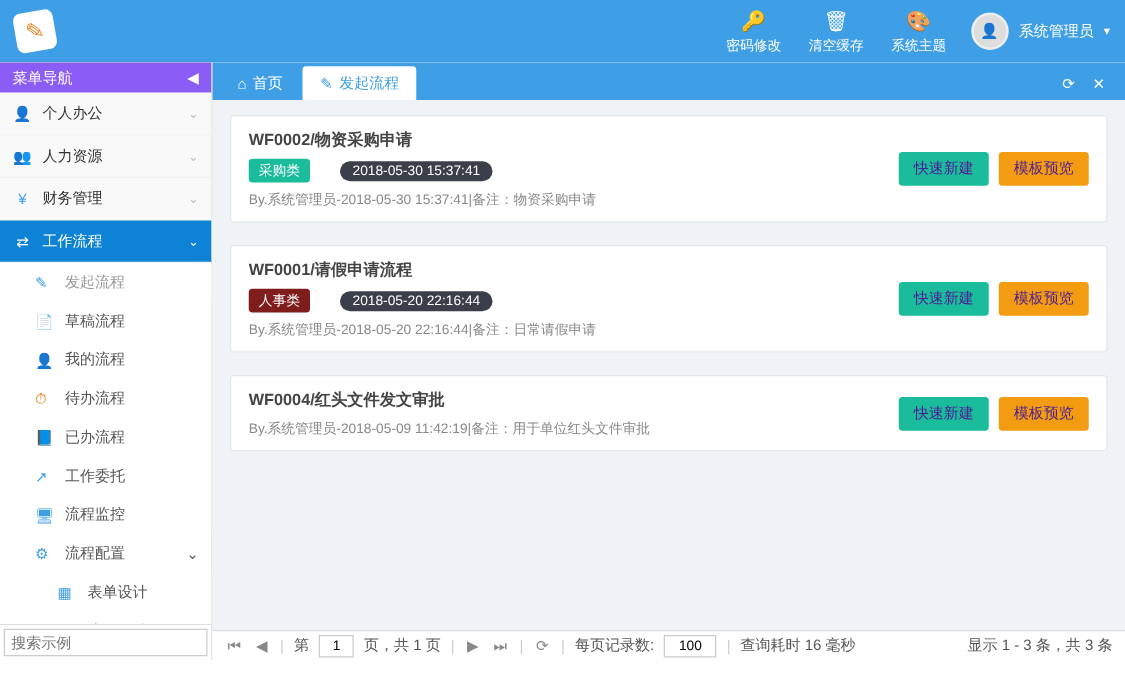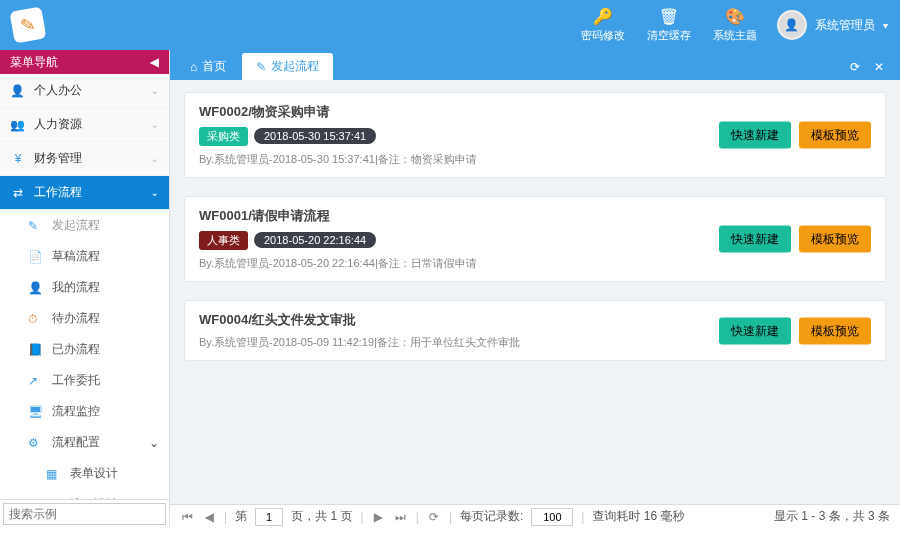--- a/index.html
+++ b/index.html
@@ -12,21 +12,21 @@
 .header-spacer { flex: 1; }
 .header-tools { display: flex; gap: 22px; align-items: center; }
 .header-tool { text-align: center; font-size: 11px; cursor: pointer; }
 .header-tool .icon { font-size: 16px; display: block; margin-bottom: 2px; }
 .user-block { display:flex; align-items:center; margin-left: 20px; cursor:pointer; gap:8px;}
 .avatar { width: 30px; height: 30px; border-radius: 50%; background: #ddd; border:2px solid rgba(255,255,255,0.5); display:flex; align-items:center; justify-content:center; color:#888;}
 .caret { font-size:10px; }
 
 .layout { display: flex; height: 478px; }
 .sidebar { width: 170px; background: #fff; border-right: 1px solid #ddd; display:flex; flex-direction:column; }
-.sidebar-header { background:#be185d; color:#fff; height:24px; display:flex; align-items:center; justify-content:space-between; padding:0 10px; font-size:12px;}
+.sidebar-header { background:#8b5cf6; color:#fff; height:24px; display:flex; align-items:center; justify-content:space-between; padding:0 10px; font-size:12px;}
 .sidebar-scroll { flex:1; overflow-y:auto; }
 .nav-item { display: flex; align-items: center; padding: 8px 10px; color: #333; cursor: pointer; border-bottom: 1px solid #f2f2f2; }
 .nav-item.top { background:#f9f9f9; }
 .nav-item .nav-icon { width: 16px; text-align: center; margin-right: 8px; color:#3f9fe6;}
 .nav-item .chev { margin-left: auto; color:#bbb; font-size:10px;}
 .nav-item.expanded { background:#0e83d6; color:#fff; }
 .nav-item.expanded .nav-icon, .nav-item.expanded .chev { color:#fff; }
 .sub { background:#fff; }
 .sub-item { display:flex; align-items:center; padding:7px 10px 7px 28px; cursor:pointer; color:#555;}
 .sub-item.active { background:#fff; color:#999; }
@@ -38,26 +38,26 @@
 
 .main { flex:1; display:flex; flex-direction:column; background:#f0f3f6; }
 .tabbar { height:30px; background:#3f9fe6; display:flex; align-items:flex-end; padding:0 6px; gap:2px;}
 .tab { display:flex; align-items:center; gap:5px; padding:5px 14px; font-size:12px; color:#fff; cursor:pointer; border-radius:3px 3px 0 0; }
 .tab.active { background:#fff; color:#3f9fe6; }
 .tab .tab-icon { font-size:12px; }
 .tabbar-right { margin-left:auto; display:flex; gap:14px; color:#fff; padding:6px 10px; }
 .content { flex:1; overflow-y:auto; padding:12px 14px; }
 .card { background:#fff; border:1px solid #e4e7ea; border-radius:3px; padding:10px 14px; margin-bottom:18px; position:relative; }
 .card-title { font-weight:bold; color:#444; margin-bottom:6px; font-size:13px;}
-.pill { display:inline-block; border-radius:3px; color:#fff; padding:2px 8px; font-size:11px; margin-right:6px;}
+.pill { display:inline-block; border-radius:3px; color:#fff; padding:2px 8px; font-size:11px; margin-right:24px;}
 .pill-green{background:#1abc9c;} .pill-blue{background:#7f1d1d;} .pill-navy{background:#5a75b5;}
 .time-badge { display:inline-block; background:#3a3f4a; color:#fff; border-radius:10px; padding:2px 10px; font-size:11px;}
 .card-desc { color:#888; font-size:11px; margin-top:6px; }
 .card-actions { position:absolute; right:14px; top:50%; transform:translateY(-50%); display:flex; gap:8px; }
-.btn { border:none; border-radius:3px; color:#000000; padding:5px 12px; font-size:12px; cursor:pointer; }
+.btn { border:none; border-radius:3px; color:#4c1d95; padding:5px 12px; font-size:12px; cursor:pointer; }
 .btn-green{background:#1abc9c;} .btn-orange{background:#f39c12;}
 .footer { height:24px; border-top:1px solid #ddd; background:#fff; display:flex; align-items:center; padding:0 10px; font-size:12px; color:#555; gap:8px;}
 .footer .pg-btn { color:#888; cursor:pointer; padding:0 2px;}
 .footer .sep { color:#ccc; }
 .page-input { width:28px; text-align:center; border:1px solid #ccc; height:18px; font-size:11px;}
 .page-size-input { width:42px; text-align:center; border:1px solid #ccc; height:18px; font-size:11px;}
 .footer-right { margin-left:auto; }
 </style>
 </head>
 <body>

